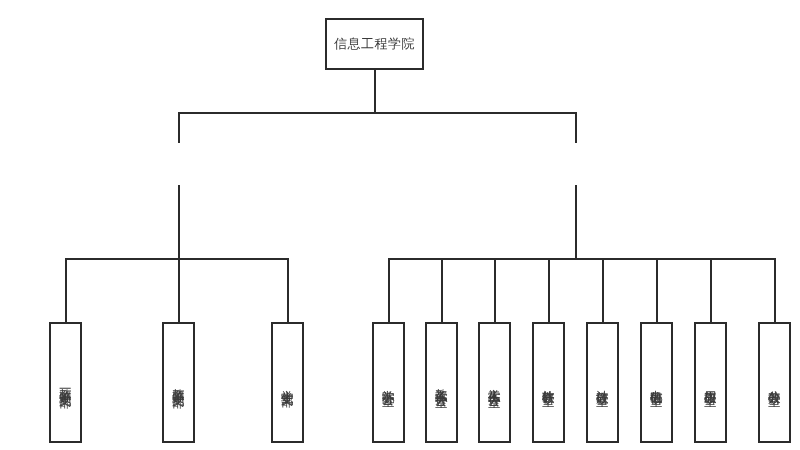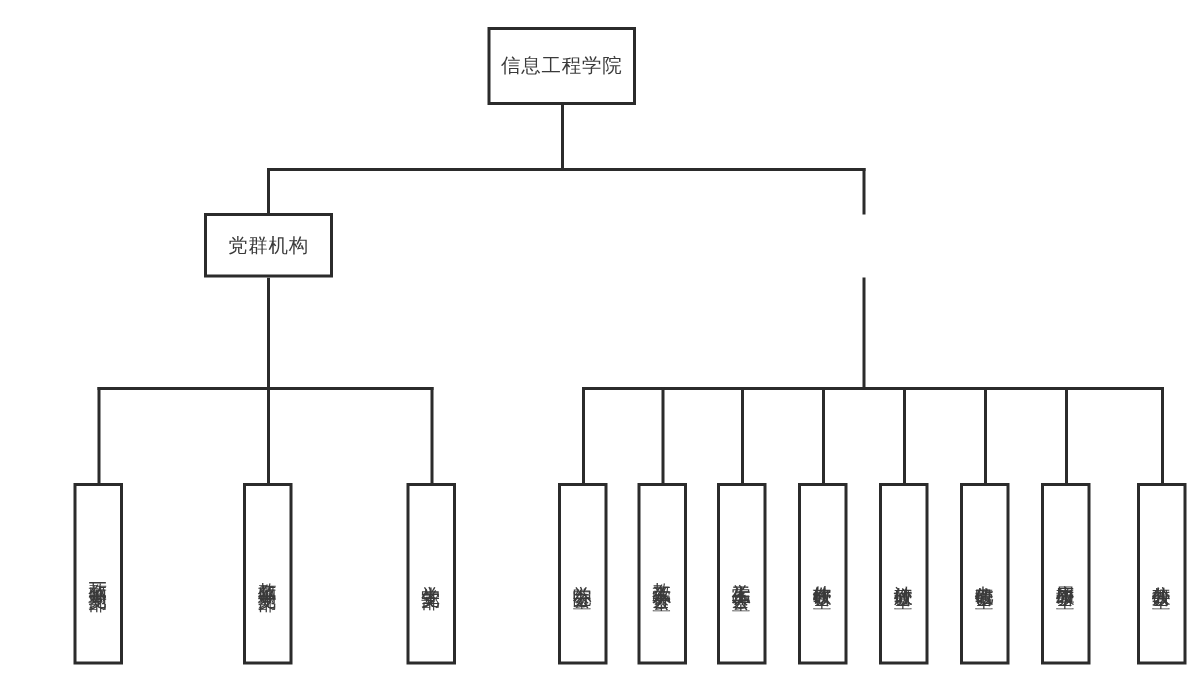--- a/index.html
+++ b/index.html
@@ -90,23 +90,20 @@
   <div class="line line-v" style="left:548px; top:258px; height:64px;"></div>
   <div class="line line-v" style="left:602px; top:258px; height:64px;"></div>
   <div class="line line-v" style="left:656px; top:258px; height:64px;"></div>
   <div class="line line-v" style="left:710px; top:258px; height:64px;"></div>
   <div class="line line-v" style="left:774px; top:258px; height:64px;"></div>
 
   <div class="node node-h" style="left:325px; top:18px; width:99px; height:52px;">
     <span>信息工程学院</span>
   </div>
 
-  <div class="node node-h" style="left:136px; top:142px; width:86px; height:43px;">
-    <span>党群机构</span>
-  </div>
 
   <div class="node node-v" style="left:49px; top:322px; width:33px; height:121px;">
     <span class="vtext">教师第一党支部</span>
   </div>
   <div class="node node-v" style="left:162px; top:322px; width:33px; height:121px;">
     <span class="vtext">教师第二党支部</span>
   </div>
   <div class="node node-v" style="left:271px; top:322px; width:33px; height:121px;">
     <span class="vtext">学生党支部</span>
   </div>

